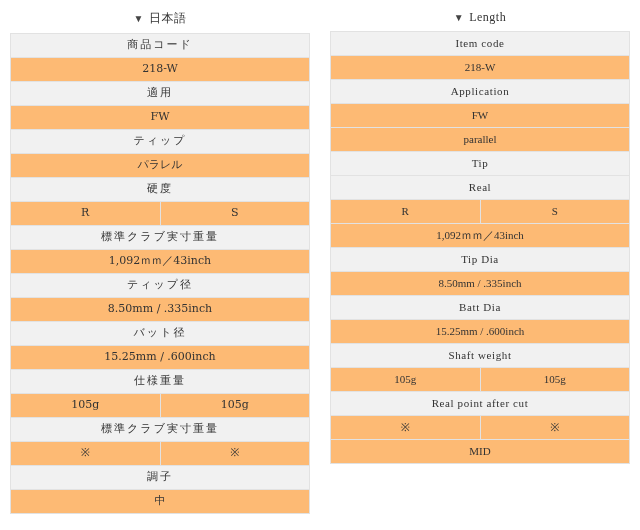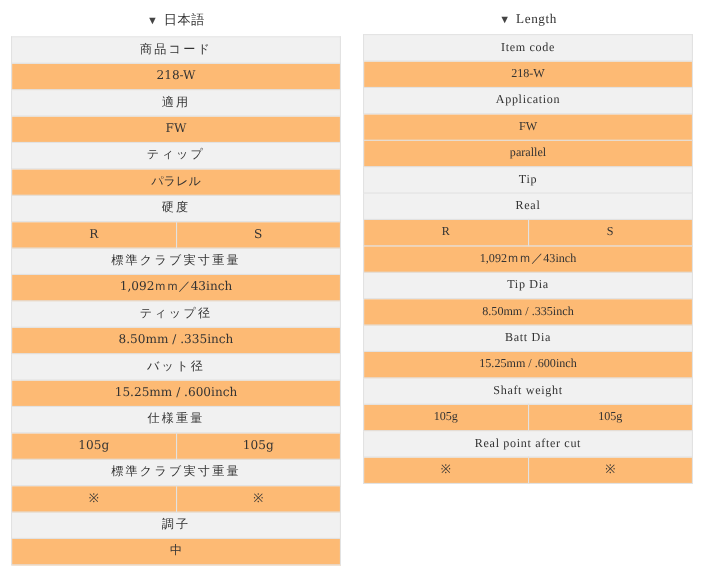--- a/index.html
+++ b/index.html
@@ -206,17 +206,20 @@
           <td class="val">105g</td>
           <td class="val">105g</td>
         </tr>
         <tr>
           <td class="head" colspan="2">Real point after cut</td>
         </tr>
         <tr>
           <td class="val mark">※</td>
           <td class="val mark">※</td>
         </tr>
+        <tr>
+          <td class="val" colspan="2">MID</td>
+        </tr>
       </tbody>
     </table>
   </div>
 
 </div>
 
 </body></html>

